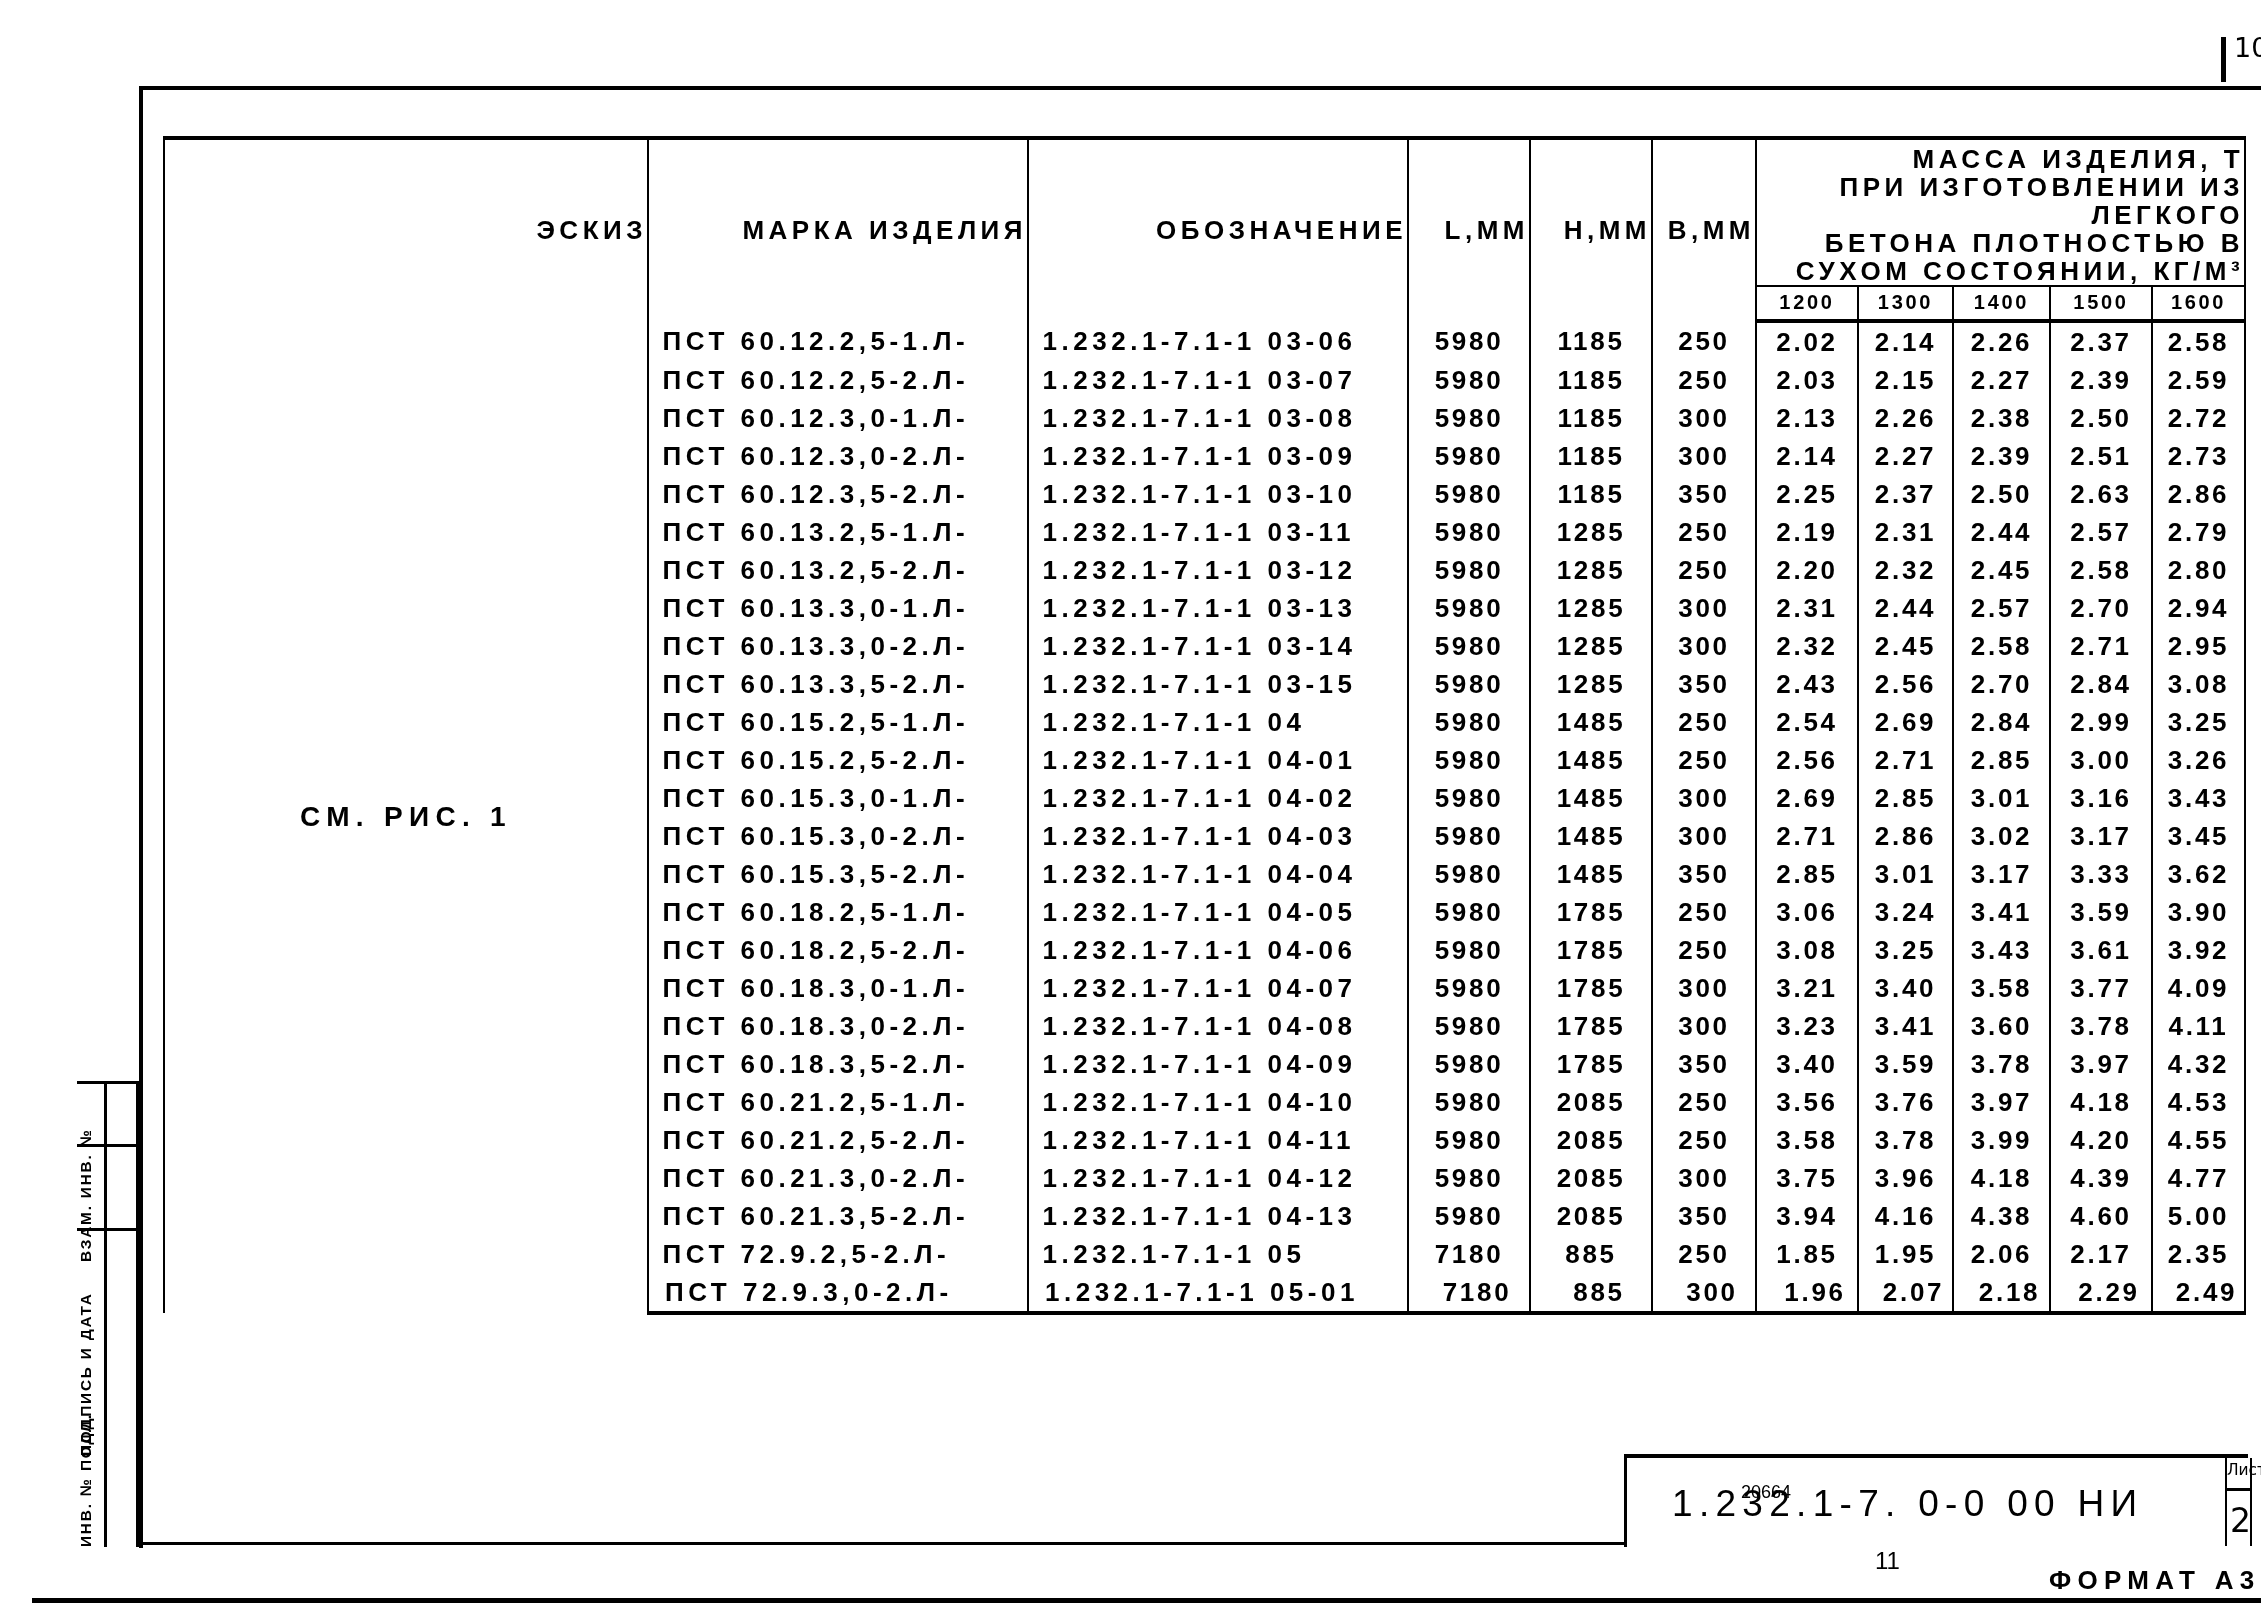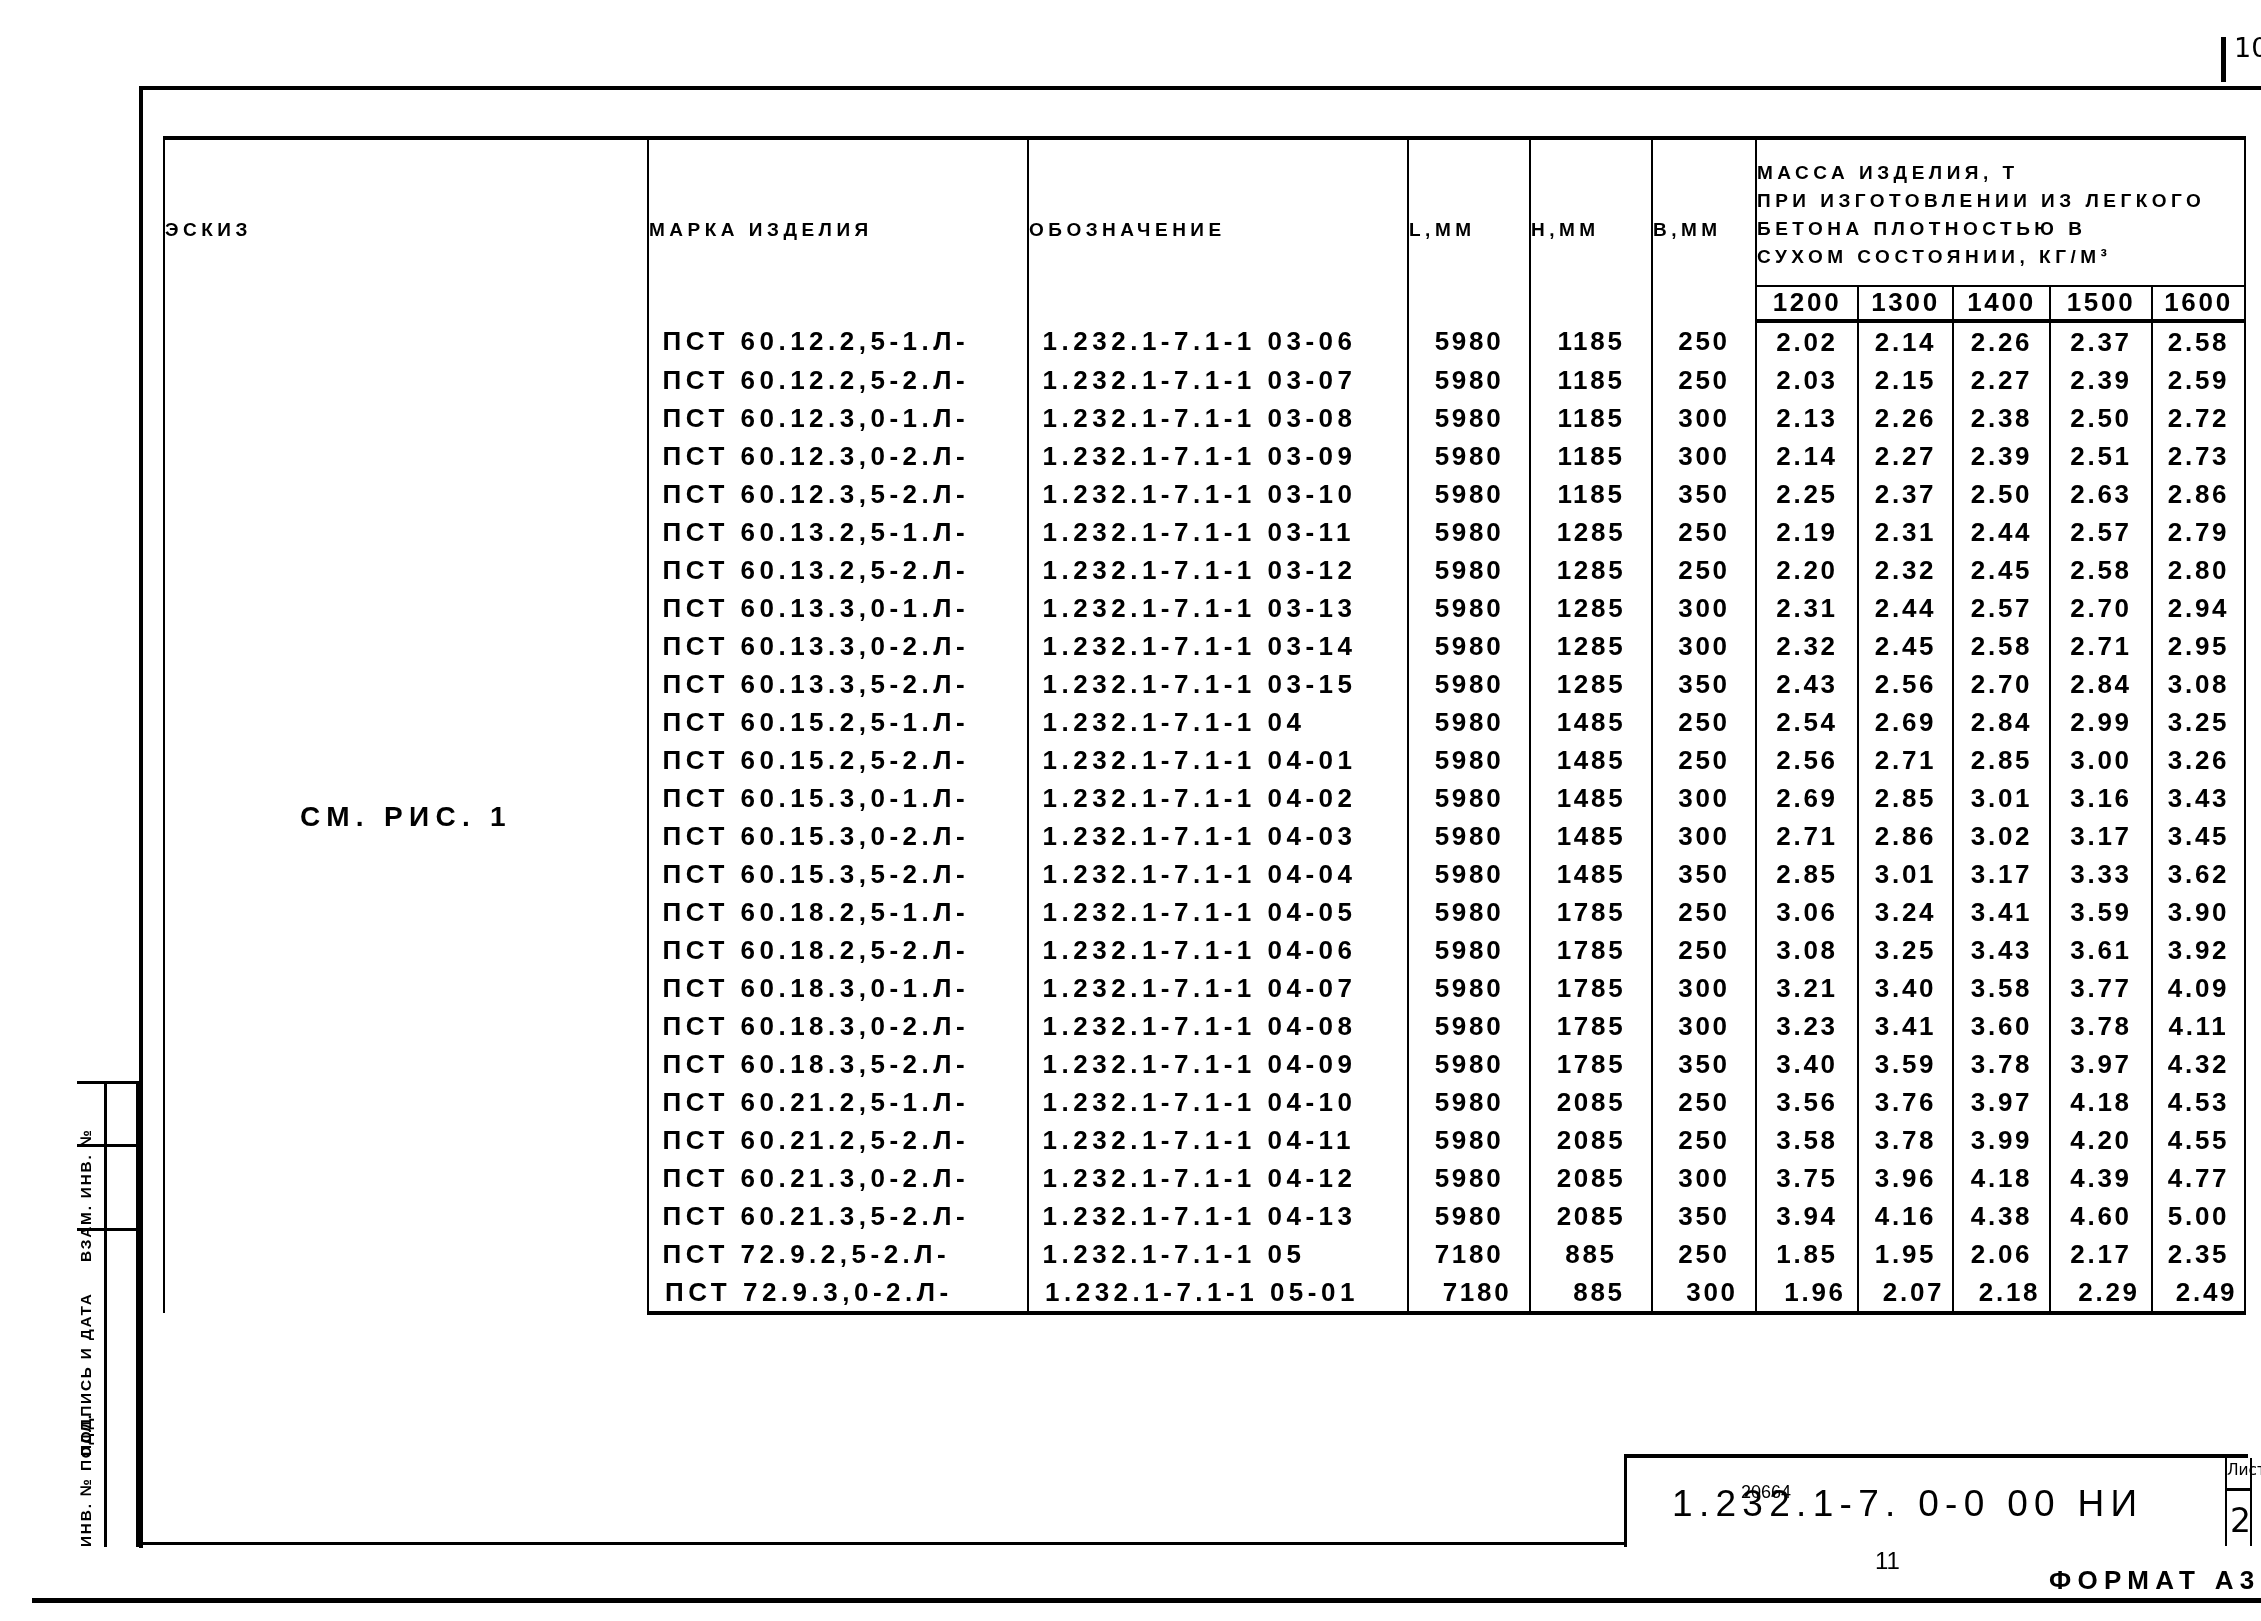--- a/index.html
+++ b/index.html
@@ -8,22 +8,22 @@
   .sheet-no { position:absolute; left:2234px; top:32px; font-size:27px; font-family:"DejaVu Sans", sans-serif; }
   .sheet-no-bracket-v { position:absolute; left:2221px; top:37px; width:4.5px; height:45px; background:#000; }
   .outer-frame { position:absolute; left:139px; top:86px; width:2130px; height:1462px;
                  border:4.5px solid #000; border-bottom:none; border-right:4.5px solid #000; box-sizing:border-box; }
   .bottom-line { position:absolute; left:32px; top:1598px; width:2261px; height:4.5px; background:#000; }
   .inner-bottom { position:absolute; left:139px; top:1542px; width:1488px; height:2.7px; background:#000; }
 
   table.spec { position:absolute; left:163px; top:136px; width:2080px; border-collapse:collapse; table-layout:fixed; }
   table.spec td, table.spec th { border-left:2.3px solid #000; border-right:2.3px solid #000; padding:0; font-weight:bold; }
   table.spec thead th { border-top:4.5px solid #000; }
-  table.spec thead tr.hdr-main th { height:140px; vertical-align:middle; text-align:left; font-size:19px; letter-spacing:4.5px; }
-  table.spec thead tr.hdr-sub th { height:32px; border-top:2.7px solid #000; border-bottom:4.5px solid #000; font-size:26px; letter-spacing:2.7px; }
+  table.spec thead tr.hdr-main th { height:140px; vertical-align:middle; text-align:right; font-size:26px; letter-spacing:4.5px; }
+  table.spec thead tr.hdr-sub th { height:32px; border-top:2.7px solid #000; border-bottom:4.5px solid #000; font-size:20px; letter-spacing:2.7px; }
   table.spec .mass-head { font-size:21px; line-height:28px; letter-spacing:2.7px; font-weight:bold; padding-top:4.5px; }
   table.spec tbody td { font-size:26px; height:38px; line-height:38px; text-align:center; white-space:nowrap; letter-spacing:2.7px; }
   table.spec tbody td.mark, table.spec tbody td.desig { text-align:left; padding-left:13.6px; letter-spacing:4.5px;margin-left:12px; }
   table.spec tbody tr:last-child td { border-bottom:4.5px solid #000;padding-left:16px; }
   td.sketch { vertical-align:middle; text-align:center; font-size:28px !important; letter-spacing:6.3px !important; line-height:normal !important; }
 
   .side-strip { position:absolute; left:77px; top:1081px; width:68px; height:470px; }
   .side-strip .line1 { position:absolute; left:27px; top:0; width:2.7px; height:466px; background:#000; }
   .side-strip .line2 { position:absolute; left:59px; top:0; width:4.5px; height:466px; background:#000; }
   .side-strip .hline { position:absolute; left:0; width:63px; height:2.7px; background:#000; }

